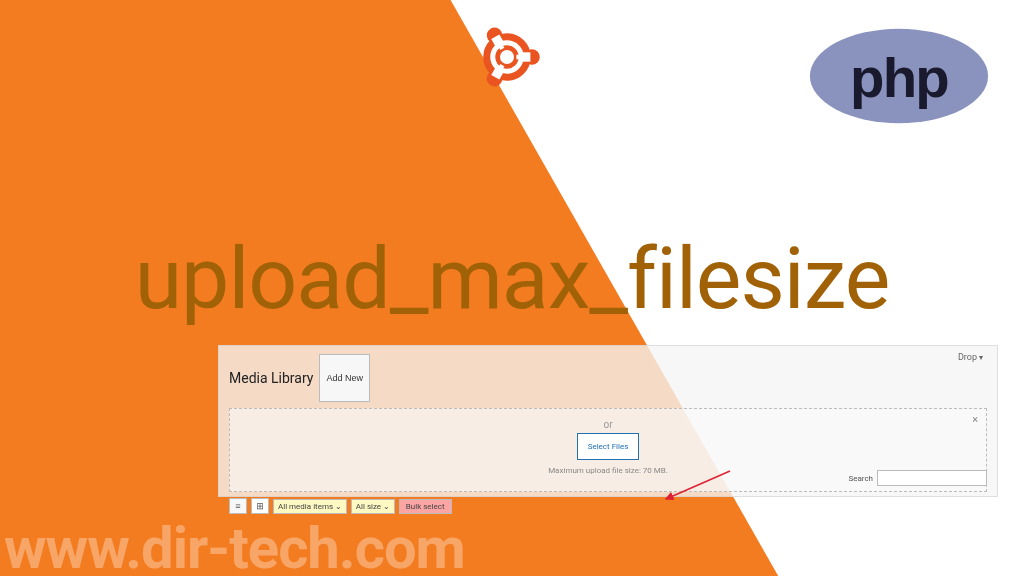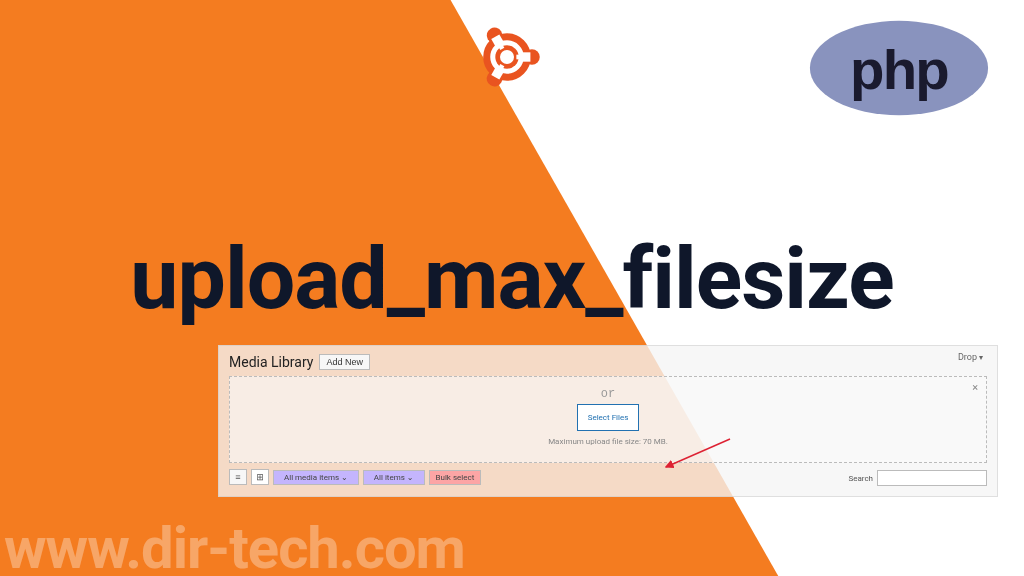--- a/index.html
+++ b/index.html
@@ -20,80 +20,80 @@
       z-index: 0;
     }
     .ubuntu-logo {
       position: absolute;
       top: 18px; left: 468px;
       width: 78px; height: 78px;
       z-index: 5;
     }
     .php-logo {
       position: absolute;
-      top: 18px; right: 30px;
+      top: 26px; right: 30px;
       width: 190px; height: 100px;
       z-index: 5;
     }
     .php-ellipse { fill: #8993be; }
     .php-text {
       font-family: Arial, sans-serif;
       font-weight: bold;
       font-size: 62px;
       fill: #1a1a2e;
       letter-spacing: -2px;
     }
     .headline {
       position: absolute;
       top: 228px;
       left: 0; right: 0;
       text-align: center;
       font-size: 86px;
-      font-weight: 700;
-      color: #0f172a;
+      font-weight: 400;
+      color: #a16207;
       z-index: 4;
       letter-spacing: -1px;
     }
     .media-panel {
       position: absolute;
       top: 345px;
       left: 218px;
       width: 780px;
       height: 152px;
       background: rgba(245,245,245,0.78);
       z-index: 3;
       font-size: 10px;
       color: #444;
       padding: 8px 10px;
       border: 1px solid rgba(200,200,200,0.5);
     }
     .ml-header { display: flex; align-items: center; gap: 6px; margin-bottom: 6px; }
     .ml-title { font-size: 14px; color: #222; font-weight: 400; }
     .ml-addnew {
-      font-size: 9px; padding: 2px 6px;
+      font-size: 9px; padding: 18px 6px;
       border: 1px solid #bbb; background: #f7f7f7;
       color: #333; cursor: pointer;
     }
     .ml-help {
       position: absolute; top: 4px; right: 8px;
       font-size: 9px; color: #666;
       padding: 2px 6px; cursor: pointer;
     }
     .ml-help::after { content: " ▾"; font-size: 8px; }
     .dropzone {
       border: 1px dashed #bbb;
       background: rgba(250,250,250,0.6);
       position: relative;
       padding: 10px 8px 16px 8px;
       text-align: center;
       margin-bottom: 6px;
     }
     .dz-close { position: absolute; top: 4px; right: 8px; font-size: 11px; color: #888; cursor: pointer; }
     .dz-title { font-size: 11px; color: #555; margin-bottom: 2px; }
-    .dz-or { font-size: 12px; color: #999; margin-bottom: 3px; font-family: Liberation Mono, monospace; }
+    .dz-or { font-size: 10px; color: #999; margin-bottom: 3px; }
     .dz-select {
       display: inline-block; font-size: 8px; color: #2271b1;
       border: 1px solid #2271b1; padding: 8px 10px; background: #fff;
       cursor: pointer; margin-bottom: 6px;
     }
     .dz-max { font-size: 8px; color: #888; }
     .arrow-annot {
       position: absolute;
       left: 430px; top: 60px;
       z-index: 4;
@@ -103,22 +103,22 @@
       font-size: 8px;
     }
     .ml-viewbtn {
       width: 18px; height: 16px;
       border: 1px solid #bbb; background: #f7f7f7;
       display: inline-flex; align-items: center; justify-content: center;
       cursor: pointer; color: #555; font-size: 9px;
     }
     .ml-viewbtn.active { background: #fff; }
     .ml-select {
-      font-size: 8px; padding: 2px 10px;
-      border: 1px solid #bbb; background: #c4b5fd;
+      font-size: 8px; padding: 2px 4px;
+      border: 1px solid #bbb; background: #fef9c3;
       cursor: pointer;
     }
     .ml-select::after { content: " ⌄"; }
     .ml-bulk {
       font-size: 8px; padding: 2px 6px;
       border: 1px solid #bbb; background: #fca5a5; cursor: pointer;
     }
     .ml-search-wrap {
       position: absolute; right: 10px; bottom: 10px;
       display: flex; align-items: center; gap: 4px;
@@ -202,21 +202,21 @@
         </marker>
       </defs>
       <line x1="70" y1="2" x2="6" y2="30" stroke="#d23" stroke-width="1.5" marker-end="url(#ah)"></line>
     </svg>
   </div>
 
   <div class="ml-toolbar">
     <span class="ml-viewbtn">≡</span>
     <span class="ml-viewbtn active">⊞</span>
     <span class="ml-select">All media items</span>
-    <span class="ml-select">All items</span>
+    <span class="ml-select">All size</span>
     <span class="ml-bulk">Bulk select</span>
   </div>
 
   <div class="ml-search-wrap">
     <span class="ml-search-label">Search</span>
     <input class="ml-search-input" placeholder="" style="">
   </div>
 </div>
 
 <div class="watermark">www.dir-tech.com</div>

